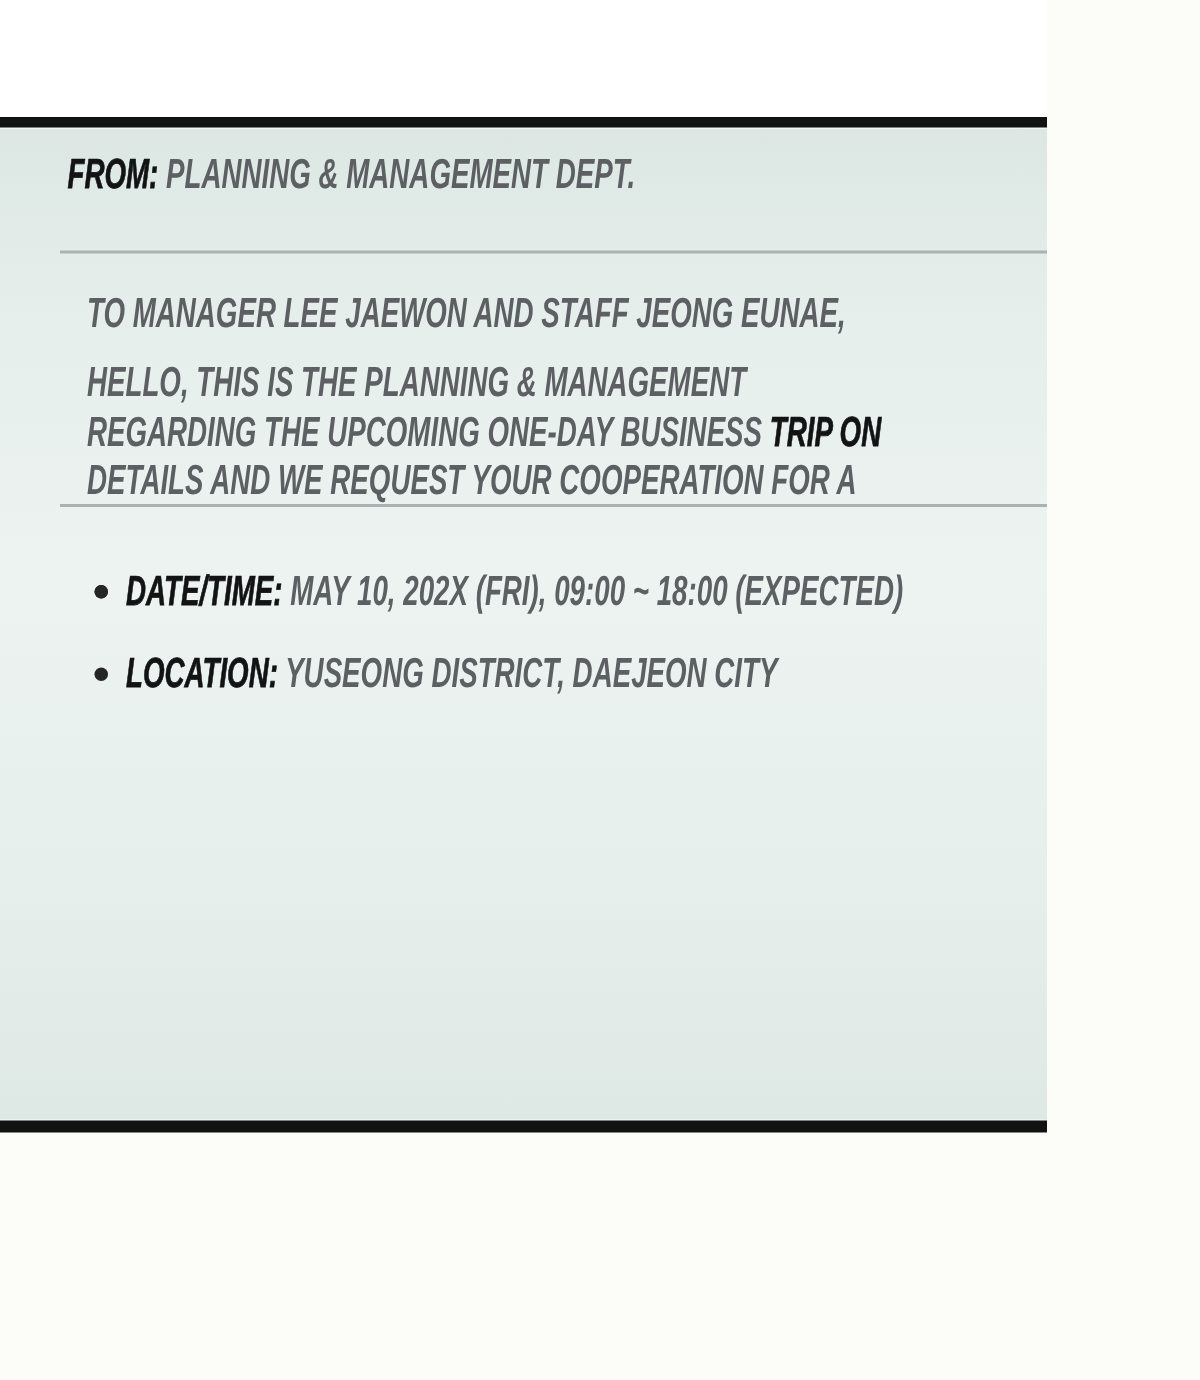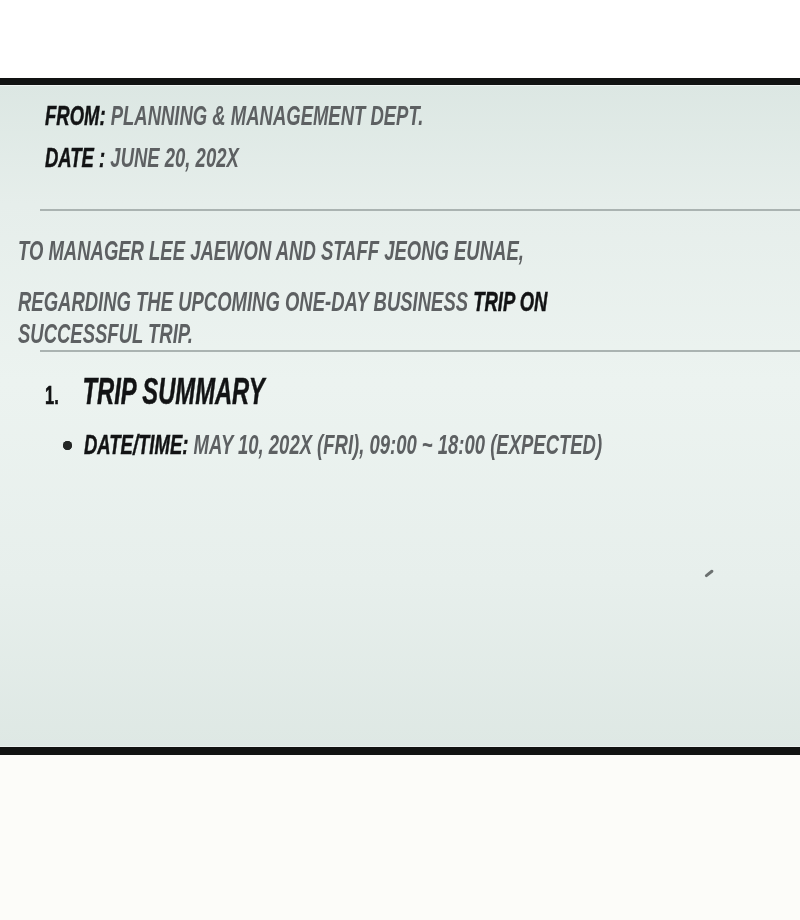--- a/index.html
+++ b/index.html
@@ -1,21 +1,21 @@
 <!DOCTYPE html>
 <html><head>
 <meta charset="utf-8">
 <style>
   html,body{margin:0;padding:0;}
   body{
     width:800px;height:920px;overflow:hidden;
     background:var(--page_bottom_bg,#fcfcf9);
     font-family:"Liberation Sans","DejaVu Sans",sans-serif;
   }
-  .page{width:800px;height:920px;position:relative;}
+  .page{width:698px;height:920px;position:relative;}
 
   .strip-top{height:78px;background:var(--page_top_bg,#ffffff);}
   .strip-bottom{height:165px;background:var(--page_bottom_bg,#fcfcf9);}
 
   .panel{
     position:relative;
     height:662px;
     border-top:7px solid var(--panel_border,#111312);
     border-bottom:8px solid var(--panel_border,#111312);
     background:linear-gradient(180deg,
@@ -43,25 +43,25 @@
   .g{color:var(--text_gray,#5d6062);}
 
   .memo-head{padding:16px 0 0 45px;}
   .memo-head .line{line-height:30px;}
   .memo-head .line.date{margin-top:12px;}
 
   .divider{height:2px;margin-left:40px;background:var(--divider,#aab3b1);}
   .divider.d1{margin-top:36px;}
   .divider.d2{margin-top:0;}
 
-  .memo-body{padding:24px 0 0 18px;}
+  .memo-body{padding:24px 0 0 58px;}
   .memo-body .line{line-height:32px;}
   .para{margin:0;}
   .para.intro{margin-top:14px;}
-  .para.body2{margin-top:19px;}
+  .para.body2{margin-top:1px;}
 
   .memo-summary{padding:23px 0 0 45px;}
   .heading{line-height:34px;}
   .heading .num{
     font-style:normal;font-size:25px;margin-right:36px;
     color:var(--text_black,#121314);-webkit-text-stroke:.5px currentColor;
   }
   .heading .ttl{
     font-size:36px;color:var(--text_black,#121314);
     -webkit-text-stroke:.5px currentColor;
@@ -96,55 +96,48 @@
 
   <section class="panel">
 
     <div class="memo-head">
       <div class="line">
         <span class="cond">
           <span class="lbl">FROM:</span>
           <span class="g">PLANNING &amp; MANAGEMENT DEPT.</span>
         </span>
       </div>
-      <div class="line date">
-        <span class="cond">
-          <span class="lbl">DATE :</span>
-          <span class="g">JUNE 20, 202X</span>
-        </span>
-      </div>
     </div>
 
     <div class="divider d1"></div>
 
     <div class="memo-body">
       <div class="line">
         <span class="cond g">TO MANAGER LEE JAEWON AND STAFF JEONG EUNAE,</span>
       </div>
       <div class="para intro" id="intro">
+          <div class="line"><span class="cond g">HELLO, THIS IS THE PLANNING &amp; MANAGEMENT</span></div>
         </div>
       <div class="para body2" id="bodyp">
           <div class="line"><span class="cond"><span class="g">REGARDING THE UPCOMING ONE-DAY BUSINESS </span><span class="k">TRIP ON</span></span></div>
-          <div class="line"><span class="cond"><span class="g">SUCCESSFUL TRIP.</span></span></div>
+          <div class="line"><span class="cond"><span class="g">DETAILS AND WE REQUEST YOUR COOPERATION FOR A</span></span></div>
         </div>
     </div>
 
     <div class="divider d2"></div>
 
     <div class="memo-summary">
-      <div class="heading">
-        <span class="cond">
-          <span class="num">1.</span><span class="ttl">TRIP SUMMARY</span>
-        </span>
-      </div>
       <ul class="bullets" id="bullets">
           <li>
           </li>
           <li>
             <div class="line"><span class="cond"><span class="lbl">DATE/TIME:</span> <span class="g">MAY 10, 202X (FRI), 09:00 ~ 18:00 (EXPECTED)</span></span></div>
+          </li>
+          <li>
+            <div class="line"><span class="cond"><span class="lbl">LOCATION:</span> <span class="g">YUSEONG DISTRICT, DAEJEON CITY</span></span></div>
           </li>
         </ul>
     </div>
 
     <span class="speck"></span>
   </section>
 
   <div class="strip-bottom"></div>
 
 </div>

